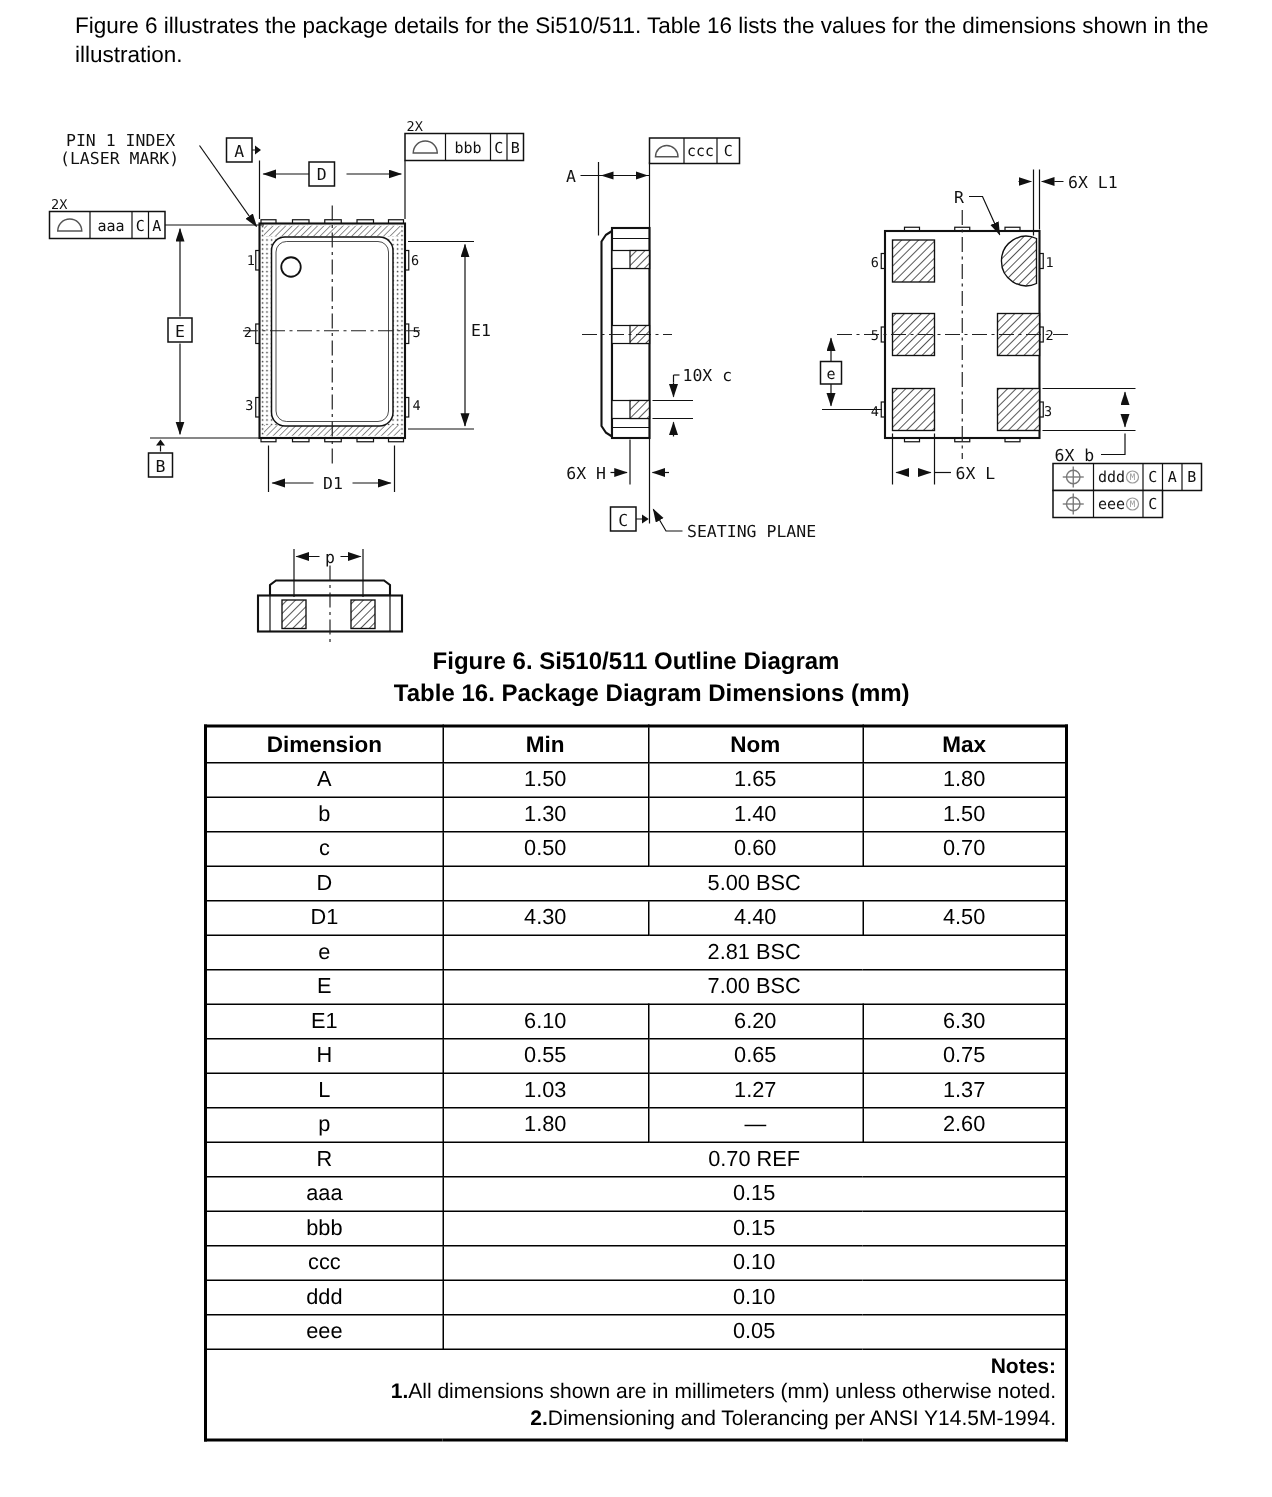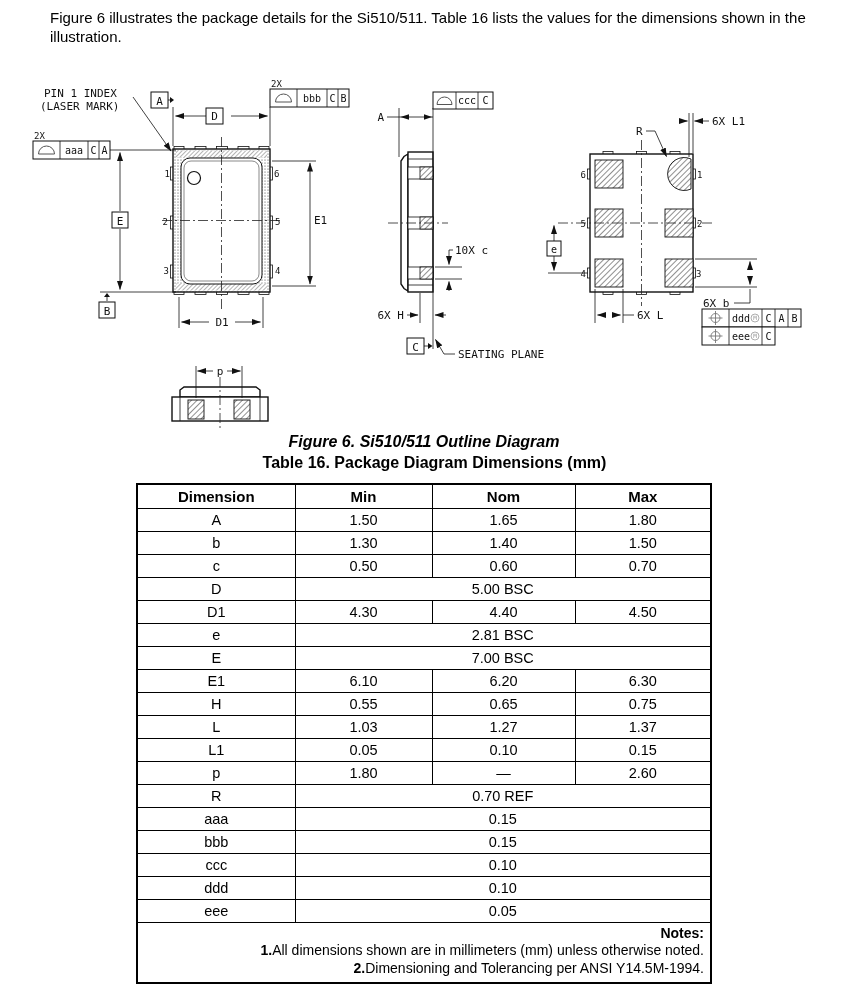--- a/index.html
+++ b/index.html
@@ -1,19 +1,19 @@
 <!DOCTYPE html>
 <html><head>
 <meta charset="utf-8">
 <style>
   html,body{margin:0;padding:0;background:#fff;}
   body{width:848px;height:998px;font-family:"Liberation Sans",sans-serif;color:#000;position:relative;overflow:hidden;}
   .intro{font-size:15px;line-height:1.25;padding:9px 22px 0 5px;margin-left:45px;}
   svg.diagram{display:block;margin:0;}
-  .fig-caption{ text-align:center;font-weight:bold;font-size:16px;margin-top:4px;font-style:italic;}
+  .fig-caption{ text-align:center;font-weight:bold;font-size:16px;margin-top:4px;}
   .tbl-title{text-align:center;font-weight:bold;font-size:16px;margin:3px 0 11px 0;padding-left:21px;}
   table.dim-table{border-collapse:collapse;width:574px;margin:0 auto;border:2px solid #000;table-layout:fixed;}
   table.dim-table th{border:1px solid #000;font-size:15px;height:23px;padding:0;}
   table.dim-table td{border:1px solid #000;font-size:14.5px;height:22px;padding:0;text-align:center;}
   table.dim-table td.notes-cell{text-align:right;padding:2px 6px 4px 6px;height:auto;font-size:14px;}
   .notes-label{font-weight:bold;font-size:14px;}
   .note-row{margin-left:22px;line-height:1.35;}
   .note-num{font-weight:bold;display:inline-block;width:22px;}
   
   .lbl{font-family:"DejaVu Sans Mono",monospace;font-size:11px;fill:#111;}
@@ -425,26 +425,20 @@
         <td>0.65</td>
         <td>0.75</td>
       </tr>
       <tr>
         <td>L</td>
         <td>1.03</td>
         <td>1.27</td>
         <td>1.37</td>
       </tr>
       <tr>
-        <td>L1</td>
-        <td>0.05</td>
-        <td>0.10</td>
-        <td>0.15</td>
-      </tr>
-      <tr>
         <td>p</td>
         <td>1.80</td>
         <td>—</td>
         <td>2.60</td>
       </tr>
       <tr>
         <td>R</td>
         <td colspan="3">0.70 REF</td>
       </tr>
       <tr>

